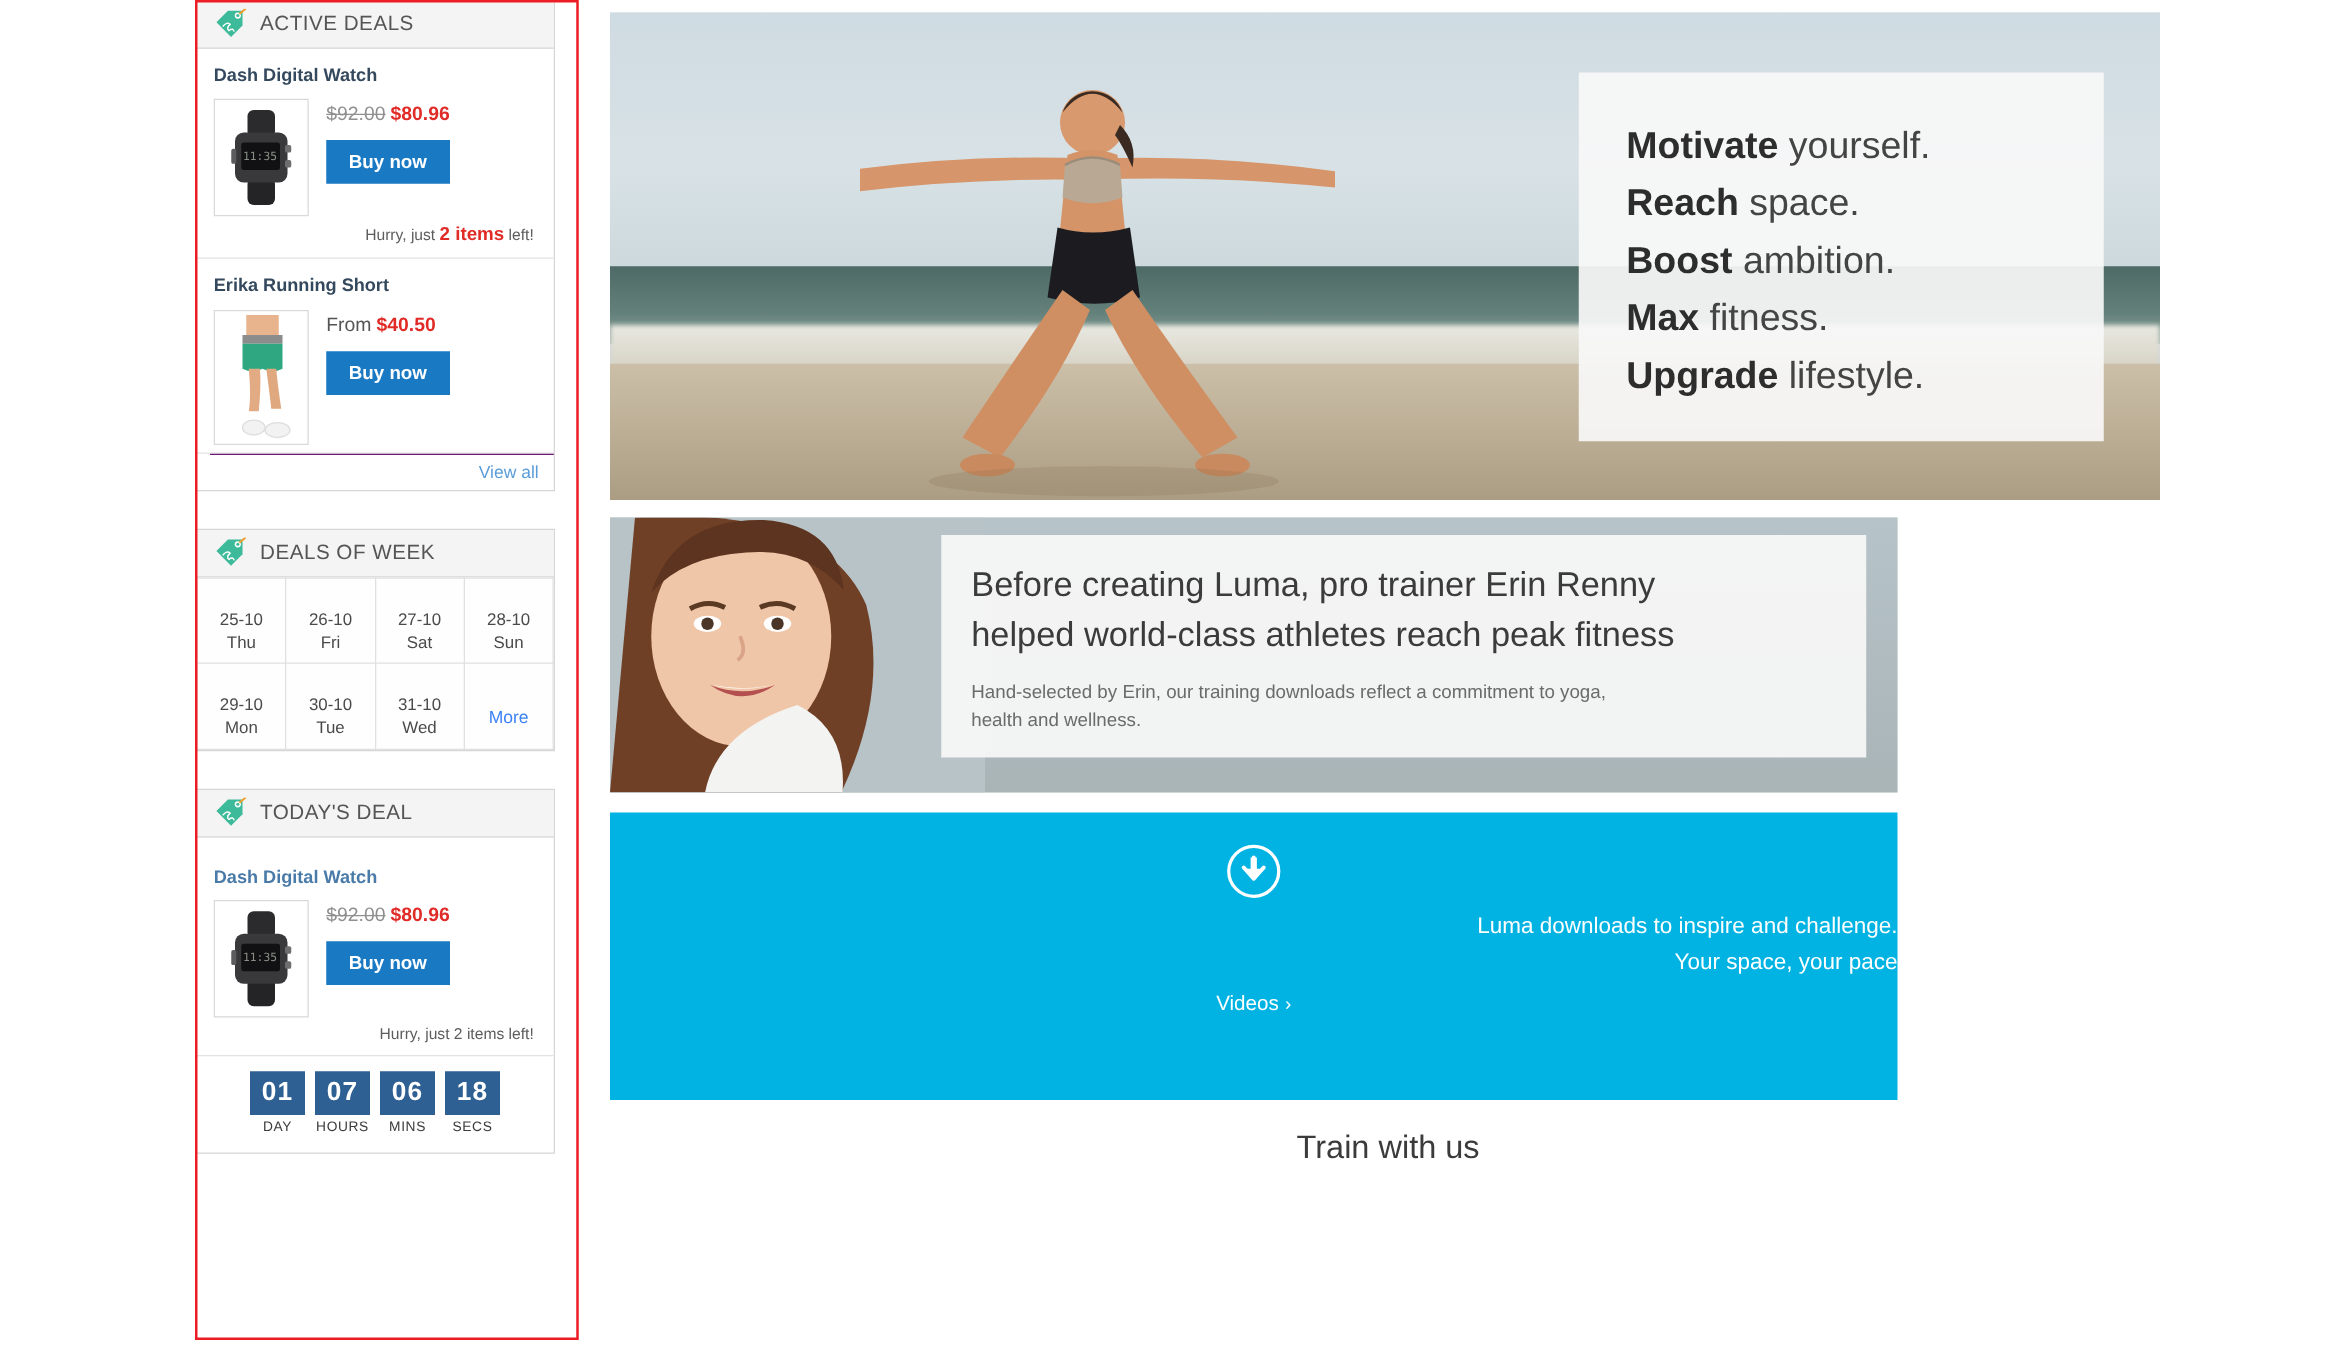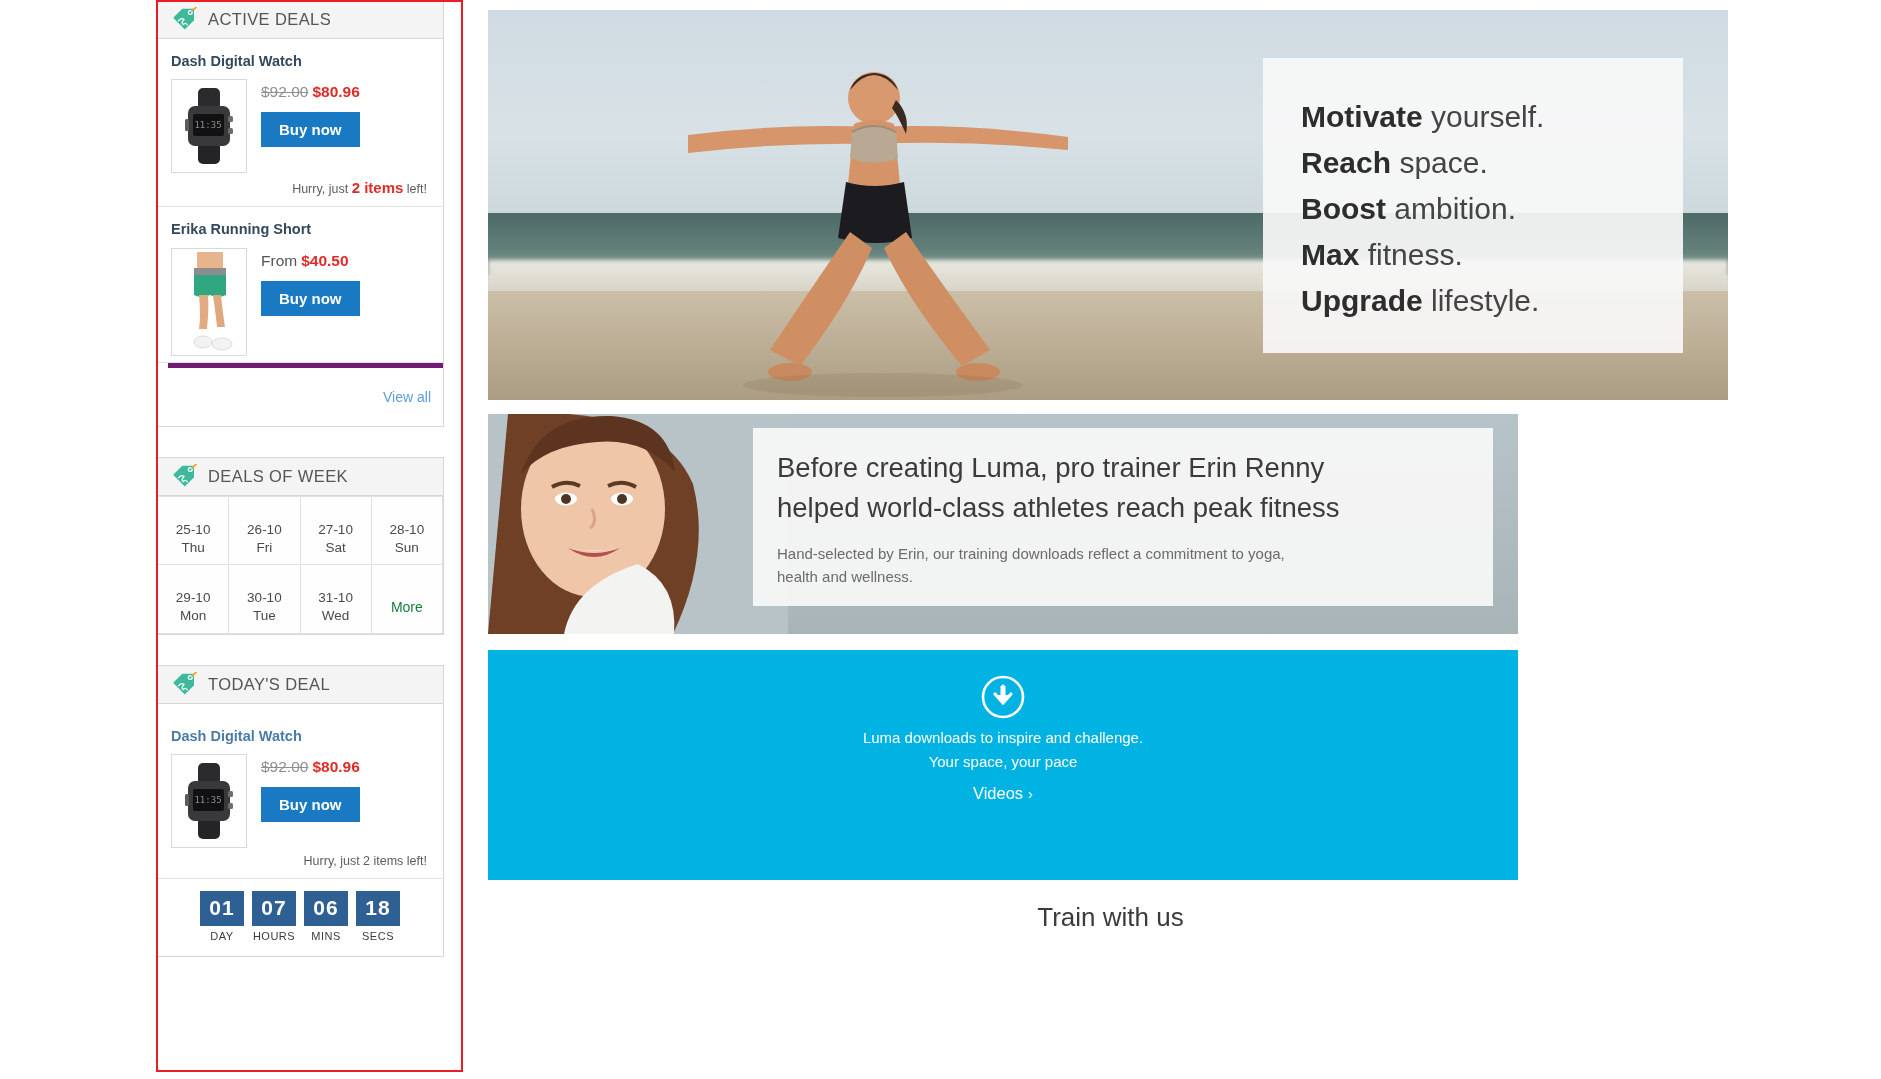--- a/index.html
+++ b/index.html
@@ -98,23 +98,23 @@
     font-family: "Liberation Sans", sans-serif;
   }
   .hurry {
     text-align: right;
     font-size: 12.5px;
     color: #5d5d5d;
     padding: 6px 2px 4px 0;
   }
   .hurry .count { color: #e02b27; font-weight: bold; font-size: 15px; }
   .viewall-row {
-    border-top: 5px solid #701a75;
+    border-top: 1px solid #701a75;
     text-align: right;
-    padding: 20px 12px;
+    padding: 5px 12px;
     margin-left: 11px;
   }
   .viewall-link {
     color: #5b9dd9;
     font-size: 14px;
     text-decoration: none;
     cursor: pointer;
   }
 
   
@@ -123,21 +123,21 @@
     border: 1px solid #e0e0e0;
     text-align: center;
     font-size: 13.5px;
     color: #4a4a4a;
     padding: 24px 0 7px 0;
     line-height: 1.35;
     width: 25%;
     background: #fefefe;
   }
   .cal-table td .dd { display: block; }
-  .cal-more { color: #15803d; font-size: 14px; cursor: pointer; }
+  .cal-more { color: #3b82f6; font-size: 14px; cursor: pointer; }
 
   
   .countdown-wrap {
     border-top: 1px solid #e3e3e3;
     padding: 12px 0 14px 0;
     display: flex;
     justify-content: center;
     gap: 8px;
   }
   .cd-cell { text-align: center; width: 44px; }
@@ -259,21 +259,21 @@
     color: #fff;
     position: relative;
   }
   .dl-icon { margin: 0 auto 6px auto; display: block; }
   .promo3-h {
     font-size: 35px;
     font-weight: normal;
     margin: 2px 0 18px 0;
     font-family: "Liberation Sans", sans-serif;
   }
-  .promo3-p { font-size: 15px; line-height: 1.6; }
+  .promo3-p { font-size: 18px; line-height: 1.6; text-align: right; }
   .promo3-link {
     display: inline-block;
     margin-top: 10px;
     font-size: 16.5px;
     color: #fff;
     text-decoration: none;
     cursor: pointer;
   }
   .promo3-link .chev { font-size: 15px; margin-left: 5px; }
 

